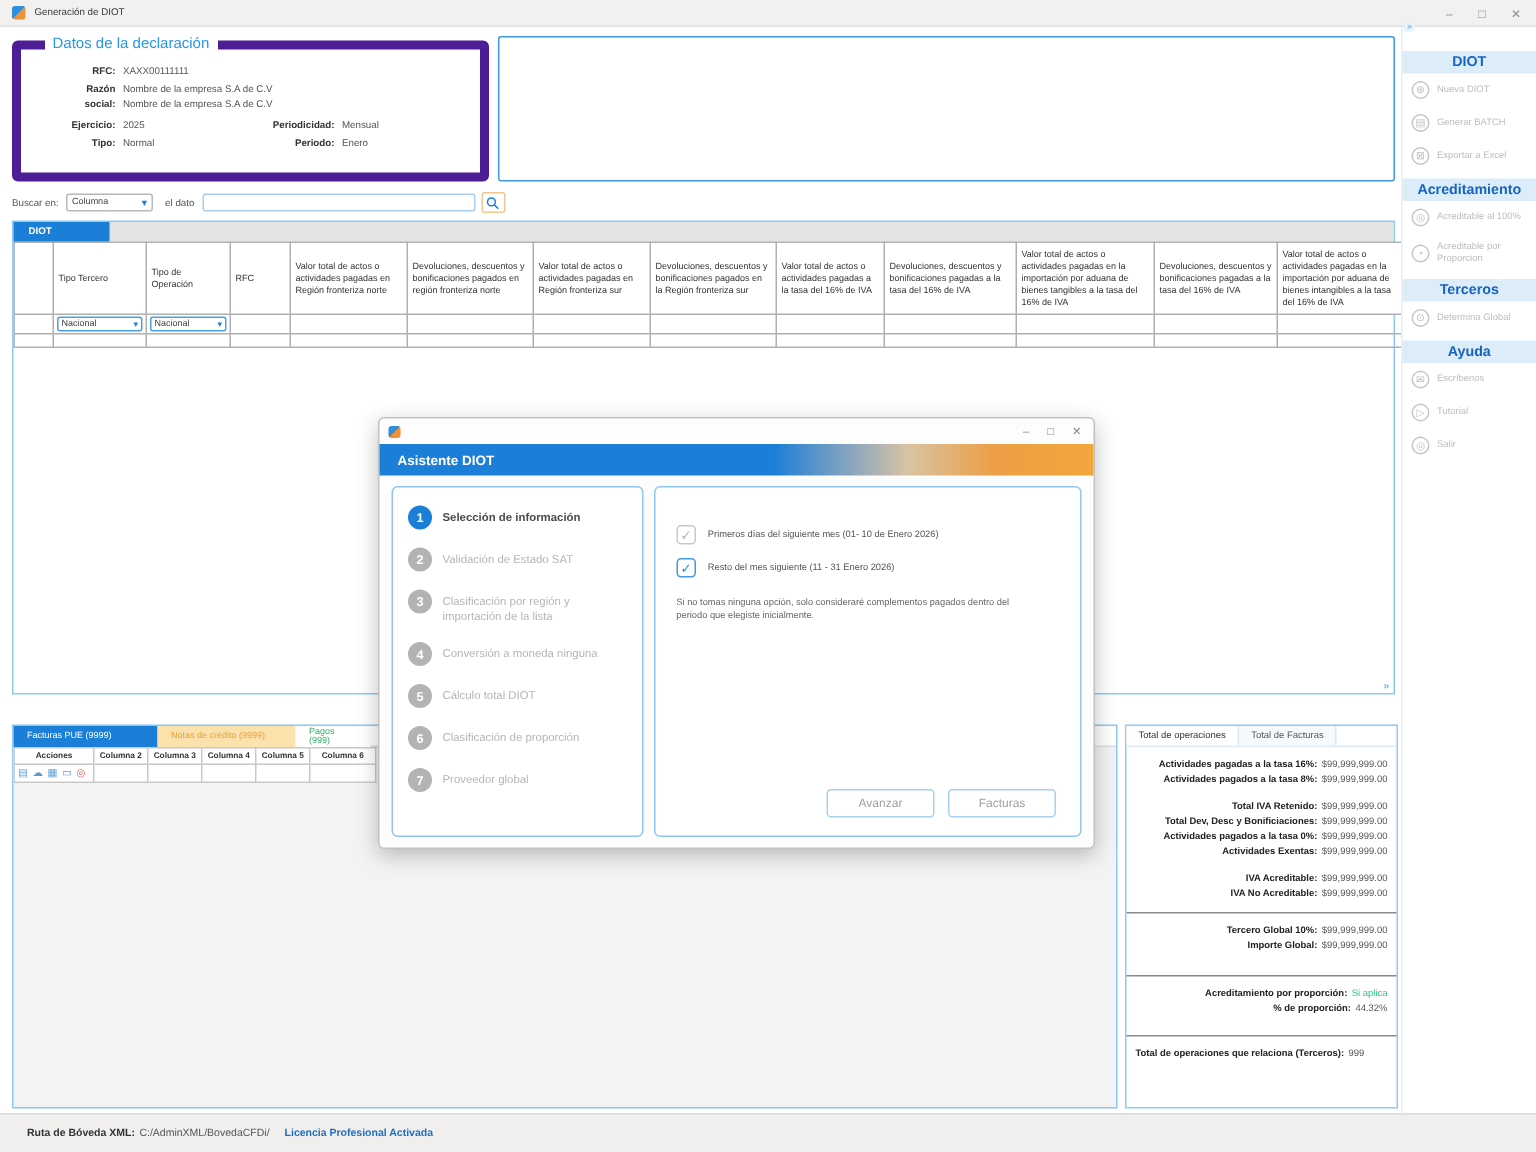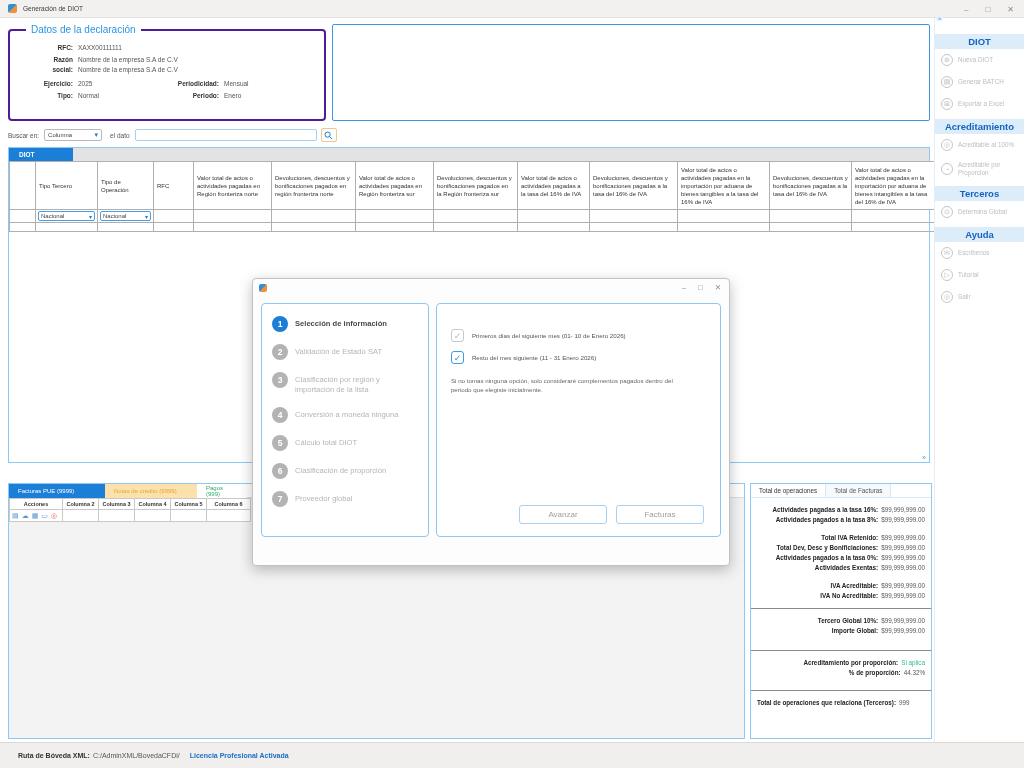--- a/index.html
+++ b/index.html
@@ -7,21 +7,21 @@
   body { font-family:"Liberation Sans", sans-serif; background:#fff; position:relative; color:#444; }
 
   
   .titlebar { position:absolute; left:0; top:0; width:1024px; height:18px; background:#f2f1ef; border-bottom:1px solid #e3e1df; display:flex; align-items:center; padding:0 8px; }
   .app-logo { width:9px; height:9px; border-radius:2px; background:linear-gradient(135deg,#2f8fdb 48%,#f0913a 52%); margin-right:6px; flex:0 0 auto; }
   .tb-title { font-size:6.5px; color:#3a3a3a; }
   .win-controls { position:absolute; right:10px; top:0; height:18px; display:flex; align-items:center; gap:17px; color:#8c8c8c; font-size:8px; }
   .win-controls span { cursor:default; }
 
   
-  fieldset.decl { position:absolute; left:8px; top:24px; width:318px; height:97px; border:2px solid #4c1d95; border-radius:4px; background:#fff; }
+  fieldset.decl { position:absolute; left:8px; top:24px; width:318px; height:97px; border:6px solid #4c1d95; border-radius:4px; background:#fff; }
   fieldset.decl legend { margin-left:16px; padding:0 5px; color:#2795e9; font-size:10px; }
   .decl-grid { position:absolute; left:6px; top:8px; width:300px; font-size:6.5px; line-height:10px; }
   .decl-row { display:flex; margin-bottom:2px; }
   .dl { width:62px; text-align:right; font-weight:bold; color:#333; padding-right:5px; flex:0 0 auto; white-space:pre-line; }
   .dv { color:#555; white-space:pre-line; }
   .decl-row.quad .dv1 { width:58px; }
   .dl2 { width:88px; text-align:right; font-weight:bold; color:#333; padding-right:5px; flex:0 0 auto; }
   .empty-box { position:absolute; left:332px; top:24px; width:598px; height:97px; border:1px solid #3f97dd; border-radius:2px; background:#fff; }
 
   
@@ -104,21 +104,21 @@
   .q-box { width:287px; height:234px; border:1px solid #90c5ef; border-radius:4px; background:#fff; padding:12px 14px 0 14px; position:relative; }
   .q-title { font-size:11.5px; color:#3d3d3d; line-height:15px; }
   .q-para { font-size:7.6px; color:#3d3d3d; line-height:10px; margin-top:13px; }
   .q-options { margin-top:13px; display:flex; flex-direction:column; gap:9px; }
   .q-opt { display:flex; align-items:center; gap:8px; }
   .chk { width:13px; height:13px; border:1px solid #cncnc; border:1px solid #c9c9c9; border-radius:3px; color:#b5b5b5; font-size:9px; display:flex; align-items:center; justify-content:center; cursor:pointer; background:#fff; flex:0 0 auto; }
   .chk.blue { border-color:#3f9ae0; color:#2f8fdb; }
   .q-opt-label { font-size:6.2px; color:#555; }
   .q-note { font-size:6.2px; color:#666; line-height:8.5px; margin-top:13px; width:240px; }
   .q-buttons { position:absolute; right:16px; bottom:12px; display:flex; gap:9px; }
-  .m-btn { border:1px solid #a8d0f0; border-radius:3px; background:#fff; color:#9e9e9e; font-size:8px; padding:4px 0; width:88px; text-align:center; cursor:pointer; font-family:"Liberation Sans",sans-serif; }
+  .m-btn { border:1px solid #a8d0f0; border-radius:3px; background:#fff; color:#9e9e9e; font-size:8px; padding:4px 0; width:72px; text-align:center; cursor:pointer; font-family:"Liberation Sans",sans-serif; }
 </style>
 </head>
 <body>
 
 <div class="titlebar">
   <span class="app-logo"></span>
   <span class="tb-title">Generación de DIOT</span>
   <span class="win-controls">
     <span>–</span>
     <span>□</span>
@@ -423,20 +423,21 @@
 
 <div class="modal">
   <div class="m-titlebar">
     <span class="m-logo"></span>
     <span class="m-controls">
       <span>–</span>
       <span>□</span>
       <span>✕</span>
     </span>
   </div>
+  <div class="m-header">Asistente DIOT</div>
   <div class="m-body">
     <div class="steps-box">
       <div class="step active">
         <span class="step-num">1</span>
         <span class="step-label">Selección de información</span>
       </div>
       <div class="step">
         <span class="step-num">2</span>
         <span class="step-label">Validación de Estado SAT</span>
       </div>

